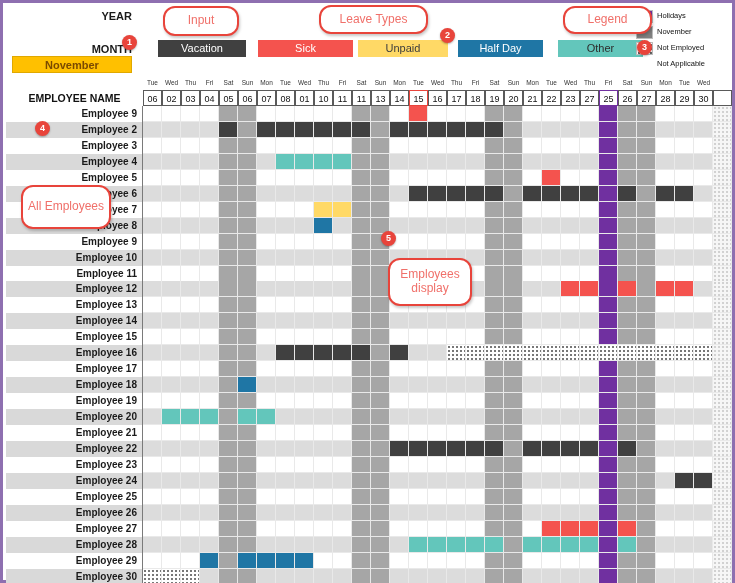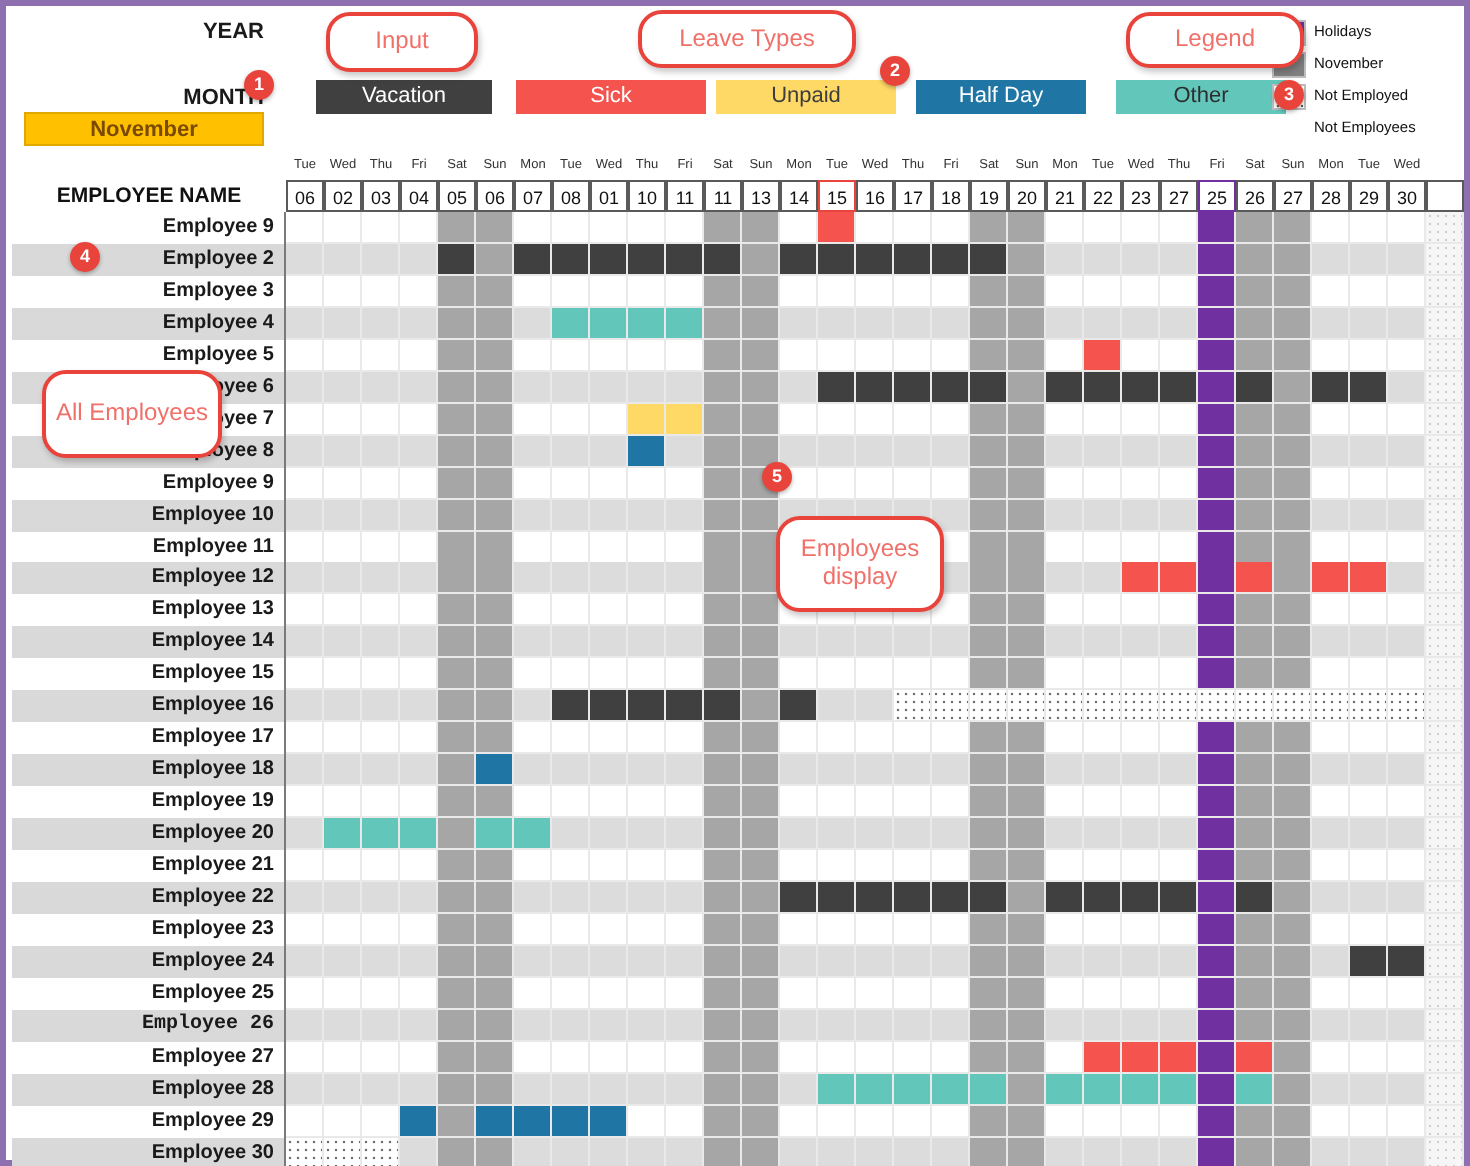--- a/index.html
+++ b/index.html
@@ -154,21 +154,21 @@
         <div class="legrow">
           <div class="legsw" style="background: rgb(128, 128, 128);"></div>
           <div class="legtxt">November</div>
         </div>
         <div class="legrow">
           <div class="legsw" style="background: radial-gradient(rgb(93, 93, 93) 0.7px, transparent 0.8px) 0px 0px / 4px 4px, rgb(255, 255, 255);"></div>
           <div class="legtxt">Not Employed</div>
         </div>
         <div class="legrow">
           <div class="legsw" style="background: rgb(255, 255, 255); border: 1px solid rgb(255, 255, 255);"></div>
-          <div class="legtxt">Not Employees</div>
+          <div class="legtxt">Not Applicable</div>
         </div>
       </div>
   </div>
 
   <div id="grid">
     <div id="namehdr">EMPLOYEE NAME</div>
     <div id="dowrow">
         <div class="dowcell" style="left: 137px; width: 19px;">Tue</div>
         <div class="dowcell" style="left: 156px; width: 19px;">Wed</div>
         <div class="dowcell" style="left: 175px; width: 19px;">Thu</div>
@@ -253,21 +253,21 @@
         <div class="namecell alt" style="top: 269.25px;">Employee 16</div>
         <div class="namecell" style="top: 285.2px;">Employee 17</div>
         <div class="namecell alt" style="top: 301.15px;">Employee 18</div>
         <div class="namecell" style="top: 317.1px;">Employee 19</div>
         <div class="namecell alt" style="top: 333.05px;">Employee 20</div>
         <div class="namecell" style="top: 349px;">Employee 21</div>
         <div class="namecell alt" style="top: 364.95px;">Employee 22</div>
         <div class="namecell" style="top: 380.9px;">Employee 23</div>
         <div class="namecell alt" style="top: 396.85px;">Employee 24</div>
         <div class="namecell" style="top: 412.8px;">Employee 25</div>
-        <div class="namecell alt" style="top: 428.75px; font-family: Liberation Mono, monospace;">Employee 26</div>
+        <div class="namecell alt" style="top: 428.75px;">Employee 26</div>
         <div class="namecell" style="top: 444.7px;">Employee 27</div>
         <div class="namecell alt" style="top: 460.65px;">Employee 28</div>
         <div class="namecell" style="top: 476.6px;">Employee 29</div>
         <div class="namecell alt" style="top: 492.55px;">Employee 30</div>
       </div>
     <div id="cellarea">
         <div class="rowbg plain" style="top: 30px;"></div>
         <div class="cell c-none" style="left: 137px; width: 19px; top: 30px;"></div>
         <div class="cell c-none" style="left: 156px; width: 19px; top: 30px;"></div>
         <div class="cell c-none" style="left: 175px; width: 19px; top: 30px;"></div>

